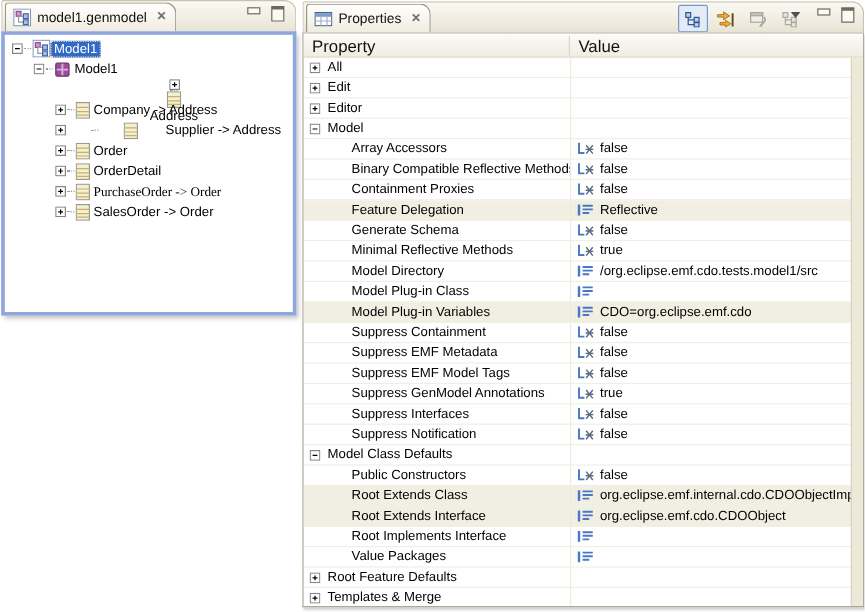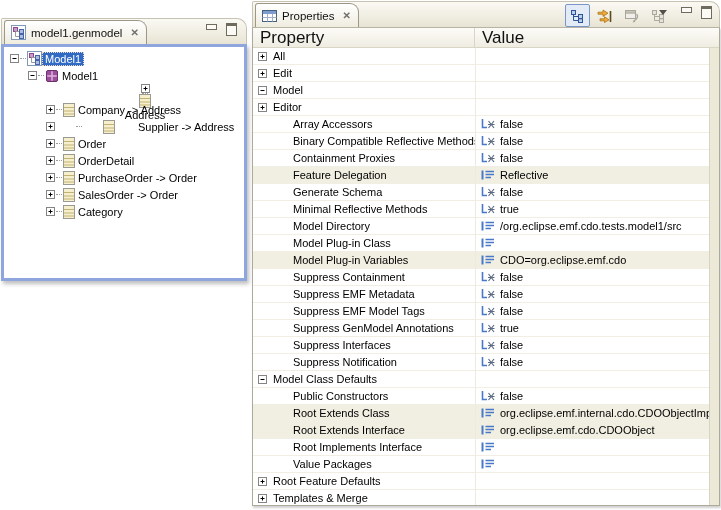--- a/index.html
+++ b/index.html
@@ -31,21 +31,21 @@
   }
   .win-btns{position:absolute; top:4px; display:flex; gap:6px; align-items:center;}
   .editor-panel .win-btns{right:8px;}
   .props-panel .win-btns{right:6px;}
   .win-btn{width:14px;height:12px;display:flex;align-items:flex-start;justify-content:center;}
   .min-glyph{width:9px;height:4px;border:1px solid #6E6B5E;background:#FBFAF4;margin-top:1px;}
   .max-glyph{width:9px;height:9px;border:1px solid #6E6B5E;border-top:3px solid #6E6B5E;background:#FBFAF4;}
   .icon{display:inline-flex;align-items:center;justify-content:center;line-height:0;}
 
   
-  .editor-panel{left:1px; top:18px; width:246px;}
+  .editor-panel{left:1px; top:0; width:246px;}
   .editor-content{
     height:228px; background:#fff;
     border:3px solid #8EA5DE;
     box-shadow:2px 3px 4px rgba(110,110,110,.45);
     padding-top:3px; overflow:hidden;text-align:center;
   }
   .tree-row{height:17px; display:flex; align-items:center; white-space:nowrap;}
   .tree-row .stub{width:6px; border-top:1px dotted #9C9C9C; margin:0 1px;}
   .tree-label{padding:1px 3px; color:#000;}
   .tree-label.selected{
@@ -62,21 +62,21 @@
     position:relative; height:477px; background:#fff;
     border:1px solid #AEAA9A; border-top:1px solid #B8B4A4;
     box-shadow:1px 2px 2px rgba(120,120,120,.35);
     overflow:hidden;
   }
   .col-header{
     height:19px; display:flex; align-items:center;
     background:linear-gradient(180deg,#FCFBF7,#EFEDE2);
     border-bottom:1px solid #D9D5C5;
   }
-  .col{font-size:17px;color:#111;}
+  .col{font-size:14px;color:#111;}
   .col-prop{width:222px; padding-left:7px; border-right:1px solid #D9D5C5; box-sizing:border-box;}
   .col-val{padding-left:7px;}
   .rows{position:relative;}
   .prow{height:16px; display:flex; align-items:center; border-bottom:1px solid #F1EFE4;}
   .prow.hl{background:var(--hl,#F1EFE2);}
   .pcell{width:222px; flex:none; display:flex; align-items:center; overflow:hidden; white-space:nowrap; box-sizing:border-box; height:100%;}
   .pcell.cat{padding-left:5px; gap:6px;}
   .pcell.child{padding-left:40px;}
   .vcell{flex:1; display:flex; align-items:center; gap:4px; padding-left:4px; overflow:hidden; white-space:nowrap; border-left:1px solid #EDEBDE; height:100%; box-sizing:border-box;}
   .scroll-strip{
@@ -238,21 +238,21 @@
           <span class="icon">
             <svg width="12" height="14" viewBox="0 0 12 14">
               <rect x="0.5" y="0.5" width="11" height="13" fill="#F6EFCE" stroke="#9A9A92"></rect>
               <line x1="1" y1="4.5" x2="11" y2="4.5" stroke="#C2B273"></line>
               <line x1="1" y1="8" x2="11" y2="8" stroke="#C2B273"></line>
               <line x1="1" y1="11" x2="11" y2="11" stroke="#C2B273"></line>
             </svg>
           </span>
           <span class="tree-label">OrderDetail</span>
         </div>
-        <div class="tree-row" style="padding-left: 42px;">
+        <div class="tree-row" style="padding-left: 42px; font-family: Liberation Serif, serif;">
           <span class="icon">
             <svg width="9" height="9" viewBox="0 0 9 9">
               <rect x="0.5" y="0.5" width="8" height="8" fill="#fff" stroke="#848484"></rect>
               <line x1="2.5" y1="4.5" x2="6.5" y2="4.5" stroke="#000"></line>
               <line x1="4.5" y1="2.5" x2="4.5" y2="6.5" stroke="#000"></line>
             </svg>
           </span>
           <span class="stub"></span>
           <span class="icon">
             <svg width="12" height="14" viewBox="0 0 12 14">
@@ -275,39 +275,20 @@
           <span class="stub"></span>
           <span class="icon">
             <svg width="12" height="14" viewBox="0 0 12 14">
               <rect x="0.5" y="0.5" width="11" height="13" fill="#F6EFCE" stroke="#9A9A92"></rect>
               <line x1="1" y1="4.5" x2="11" y2="4.5" stroke="#C2B273"></line>
               <line x1="1" y1="8" x2="11" y2="8" stroke="#C2B273"></line>
               <line x1="1" y1="11" x2="11" y2="11" stroke="#C2B273"></line>
             </svg>
           </span>
           <span class="tree-label">SalesOrder -&gt; Order</span>
-        </div>
-        <div class="tree-row" style="padding-left: 42px;">
-          <span class="icon">
-            <svg width="9" height="9" viewBox="0 0 9 9">
-              <rect x="0.5" y="0.5" width="8" height="8" fill="#fff" stroke="#848484"></rect>
-              <line x1="2.5" y1="4.5" x2="6.5" y2="4.5" stroke="#000"></line>
-              <line x1="4.5" y1="2.5" x2="4.5" y2="6.5" stroke="#000"></line>
-            </svg>
-          </span>
-          <span class="stub"></span>
-          <span class="icon">
-            <svg width="12" height="14" viewBox="0 0 12 14">
-              <rect x="0.5" y="0.5" width="11" height="13" fill="#F6EFCE" stroke="#9A9A92"></rect>
-              <line x1="1" y1="4.5" x2="11" y2="4.5" stroke="#C2B273"></line>
-              <line x1="1" y1="8" x2="11" y2="8" stroke="#C2B273"></line>
-              <line x1="1" y1="11" x2="11" y2="11" stroke="#C2B273"></line>
-            </svg>
-          </span>
-          <span class="tree-label">Category</span>
         </div>
       </div>
   </div>
 
   <div class="panel props-panel">
     <div class="panel-header">
       <div class="tab">
         <span class="icon">
             <svg width="15" height="12" viewBox="0 0 15 12">
               <rect x="0.5" y="0.5" width="14" height="11" fill="#fff" stroke="#44617E"></rect>
@@ -402,36 +383,36 @@
               <span>Edit</span>
             </div>
             <div class="vcell"></div>
           </div>
           <div class="prow">
             <div class="pcell cat">
               <span class="icon">
                 <svg width="9" height="9" viewBox="0 0 9 9">
                   <rect x="0.5" y="0.5" width="8" height="8" fill="#fff" stroke="#848484"></rect>
                   <line x1="2.5" y1="4.5" x2="6.5" y2="4.5" stroke="#000"></line>
-                </svg>
-              </span>
-              <span>Model</span>
+                  <line x1="4.5" y1="2.5" x2="4.5" y2="6.5" stroke="#000"></line>
+                </svg>
+              </span>
+              <span>Editor</span>
             </div>
             <div class="vcell"></div>
           </div>
           <div class="prow">
             <div class="pcell cat">
               <span class="icon">
                 <svg width="9" height="9" viewBox="0 0 9 9">
                   <rect x="0.5" y="0.5" width="8" height="8" fill="#fff" stroke="#848484"></rect>
                   <line x1="2.5" y1="4.5" x2="6.5" y2="4.5" stroke="#000"></line>
-                  <line x1="4.5" y1="2.5" x2="4.5" y2="6.5" stroke="#000"></line>
-                </svg>
-              </span>
-              <span>Editor</span>
+                </svg>
+              </span>
+              <span>Model</span>
             </div>
             <div class="vcell"></div>
           </div>
           <div class="prow">
             <div class="pcell child">
               <span>Array Accessors</span>
             </div>
             <div class="vcell">
               <span class="icon">
                 <svg width="16" height="12" viewBox="0 0 16 12">

